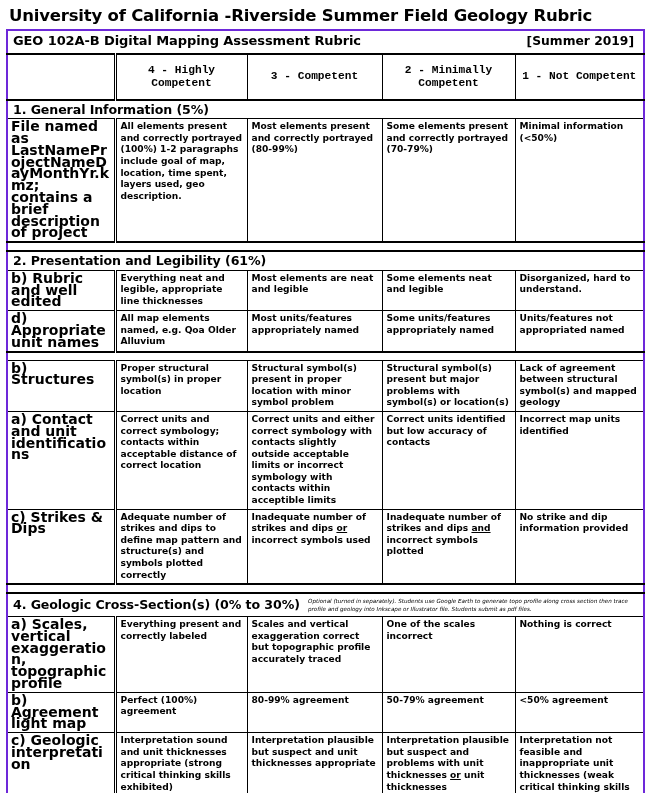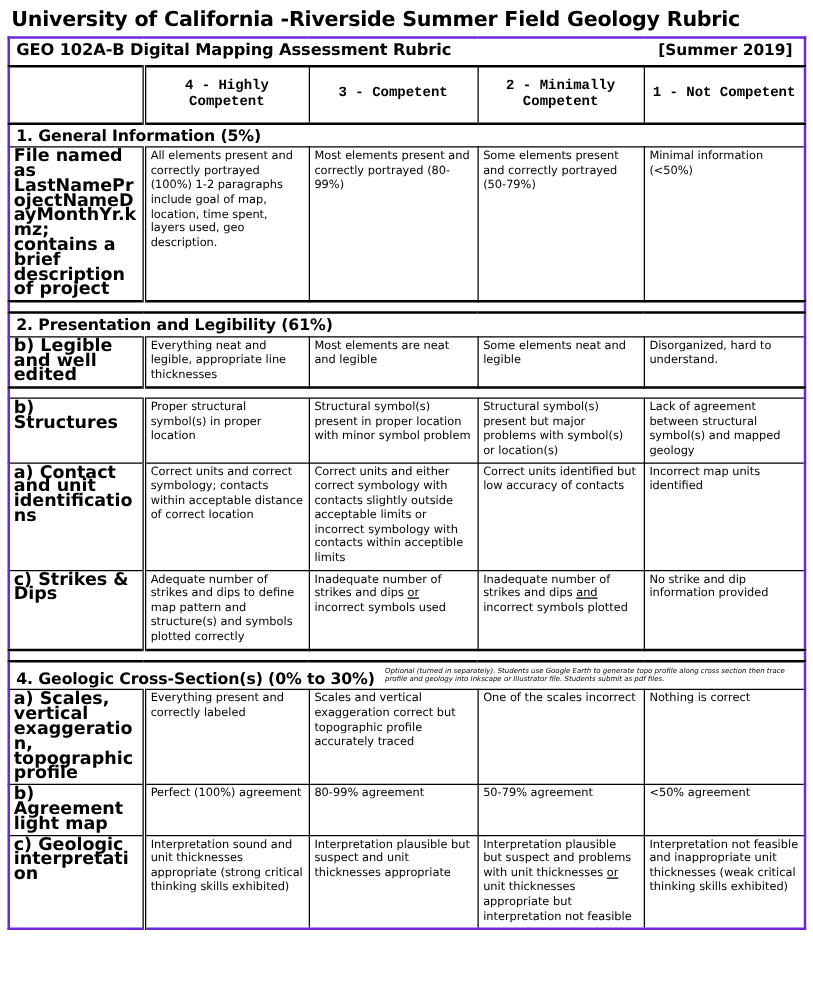--- a/index.html
+++ b/index.html
@@ -97,21 +97,21 @@
   
   tr.section-row td {
     border-left: none;
     border-right: none;
     border-top: 2px solid #000;
     border-bottom: 1px solid #000;
     padding: 3px 5px 3px 5px;
   }
   .section-inner {
     display: flex;
-    align-items: flex-end;
+    align-items: center;
     justify-content: space-between;
   }
   .section-title {
     font-size: 12.6px;
     font-weight: bold;
     letter-spacing: -0.1px;
     white-space: nowrap;
   }
   .section-note {
     font-size: 5.6px;
@@ -137,20 +137,21 @@
   tr.crit-row td.crit-label {
     font-weight: bold;
     font-size: 14px;
     line-height: 11.8px;
     border-left: none;
     border-right: 3px double #000;
     padding-left: 3px;
   }
   tr.crit-row td.crit-cell {
     border-right: 1px solid #000;
+    font-weight: bold;
   }
   tr.crit-row td.crit-cell.last {
     border-right: none;
   }
   u { text-decoration: underline; text-align: center; }
 </style>
 </head>
 <body>
 
 <div class="page">
@@ -188,39 +189,46 @@
           <td colspan="5">
             <div class="section-inner">
               <span class="section-title">1. General Information (5%)</span>
             </div>
           </td>
         </tr>
         <tr class="crit-row">
           <td class="crit-label">File named as LastNameProjectNameDayMonthYr.kmz; contains a brief description of project</td>
           <td class="crit-cell">All elements present and correctly portrayed (100%) 1-2 paragraphs include goal of map, location, time spent, layers used, geo description.</td>
           <td class="crit-cell">Most elements present and correctly portrayed (80-99%)</td>
-          <td class="crit-cell">Some elements present and correctly portrayed (50-79%)</td>
+          <td class="crit-cell">Some elements present and correctly portrayed (70-79%)</td>
           <td class="crit-cell last">Minimal information (&lt;50%)</td>
         </tr>
         <tr class="spacer-row">
           <td colspan="5"></td>
         </tr>
         <tr class="section-row">
           <td colspan="5">
             <div class="section-inner">
               <span class="section-title">2. Presentation and Legibility (61%)</span>
             </div>
           </td>
         </tr>
         <tr class="crit-row">
-          <td class="crit-label">b) Legible and     well edited</td>
+          <td class="crit-label">b) Rubric and     well edited</td>
           <td class="crit-cell">Everything neat and legible, appropriate line thicknesses</td>
           <td class="crit-cell">Most elements are neat and legible</td>
           <td class="crit-cell">Some elements neat and legible</td>
           <td class="crit-cell last">Disorganized, hard to understand.</td>
+        </tr>
+        <tr class="crit-row">
+          <td class="crit-label">d) Appropriate unit names</td>
+          <td class="crit-cell">All map elements named, e.g. Qoa Older Alluvium</td>
+          <td class="crit-cell">Most units/features appropriately named</td>
+          <td class="crit-cell">Some units/features appropriately named</td>
+          <td class="crit-cell last">Units/features not appropriated named</td>
         </tr>
         <tr class="spacer-row">
           <td colspan="5"></td>
         </tr>
         <tr class="crit-row">
           <td class="crit-label">b) Structures</td>
           <td class="crit-cell">Proper structural symbol(s) in proper location</td>
           <td class="crit-cell">Structural symbol(s) present in proper location with minor symbol problem</td>
           <td class="crit-cell">Structural symbol(s) present but major problems with symbol(s) or location(s)</td>
           <td class="crit-cell last">Lack of agreement between structural symbol(s) and mapped geology</td>

